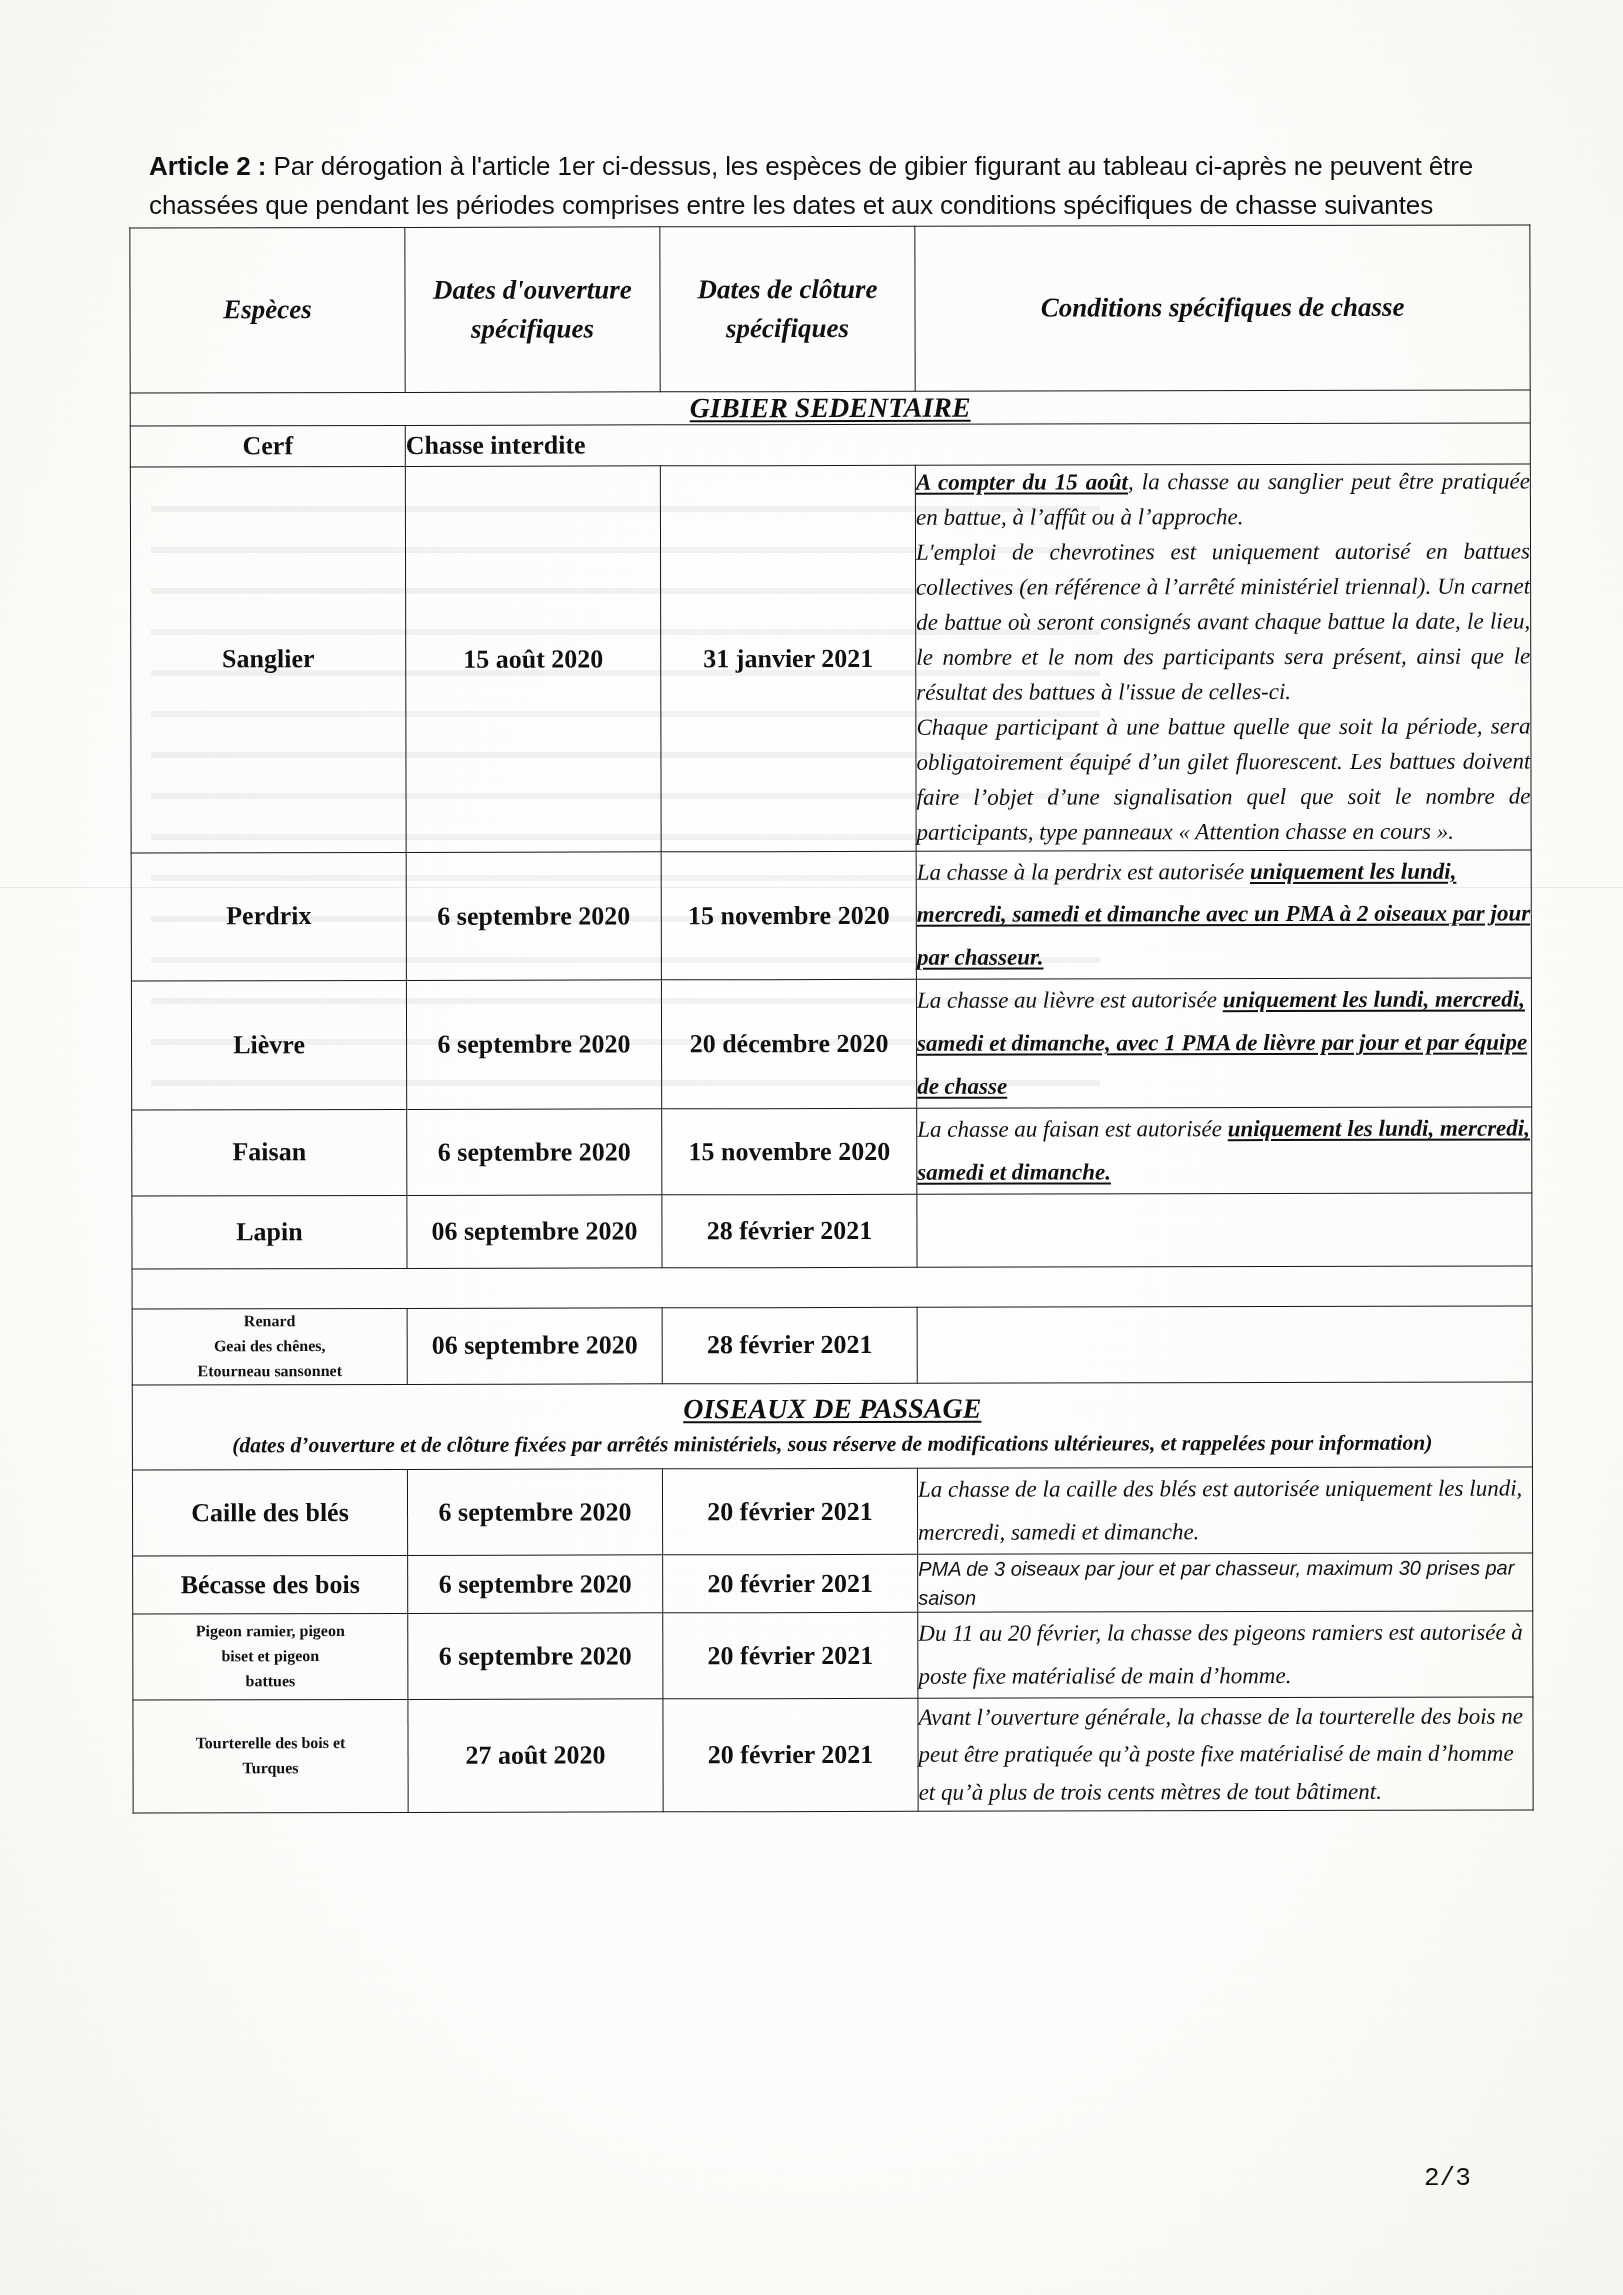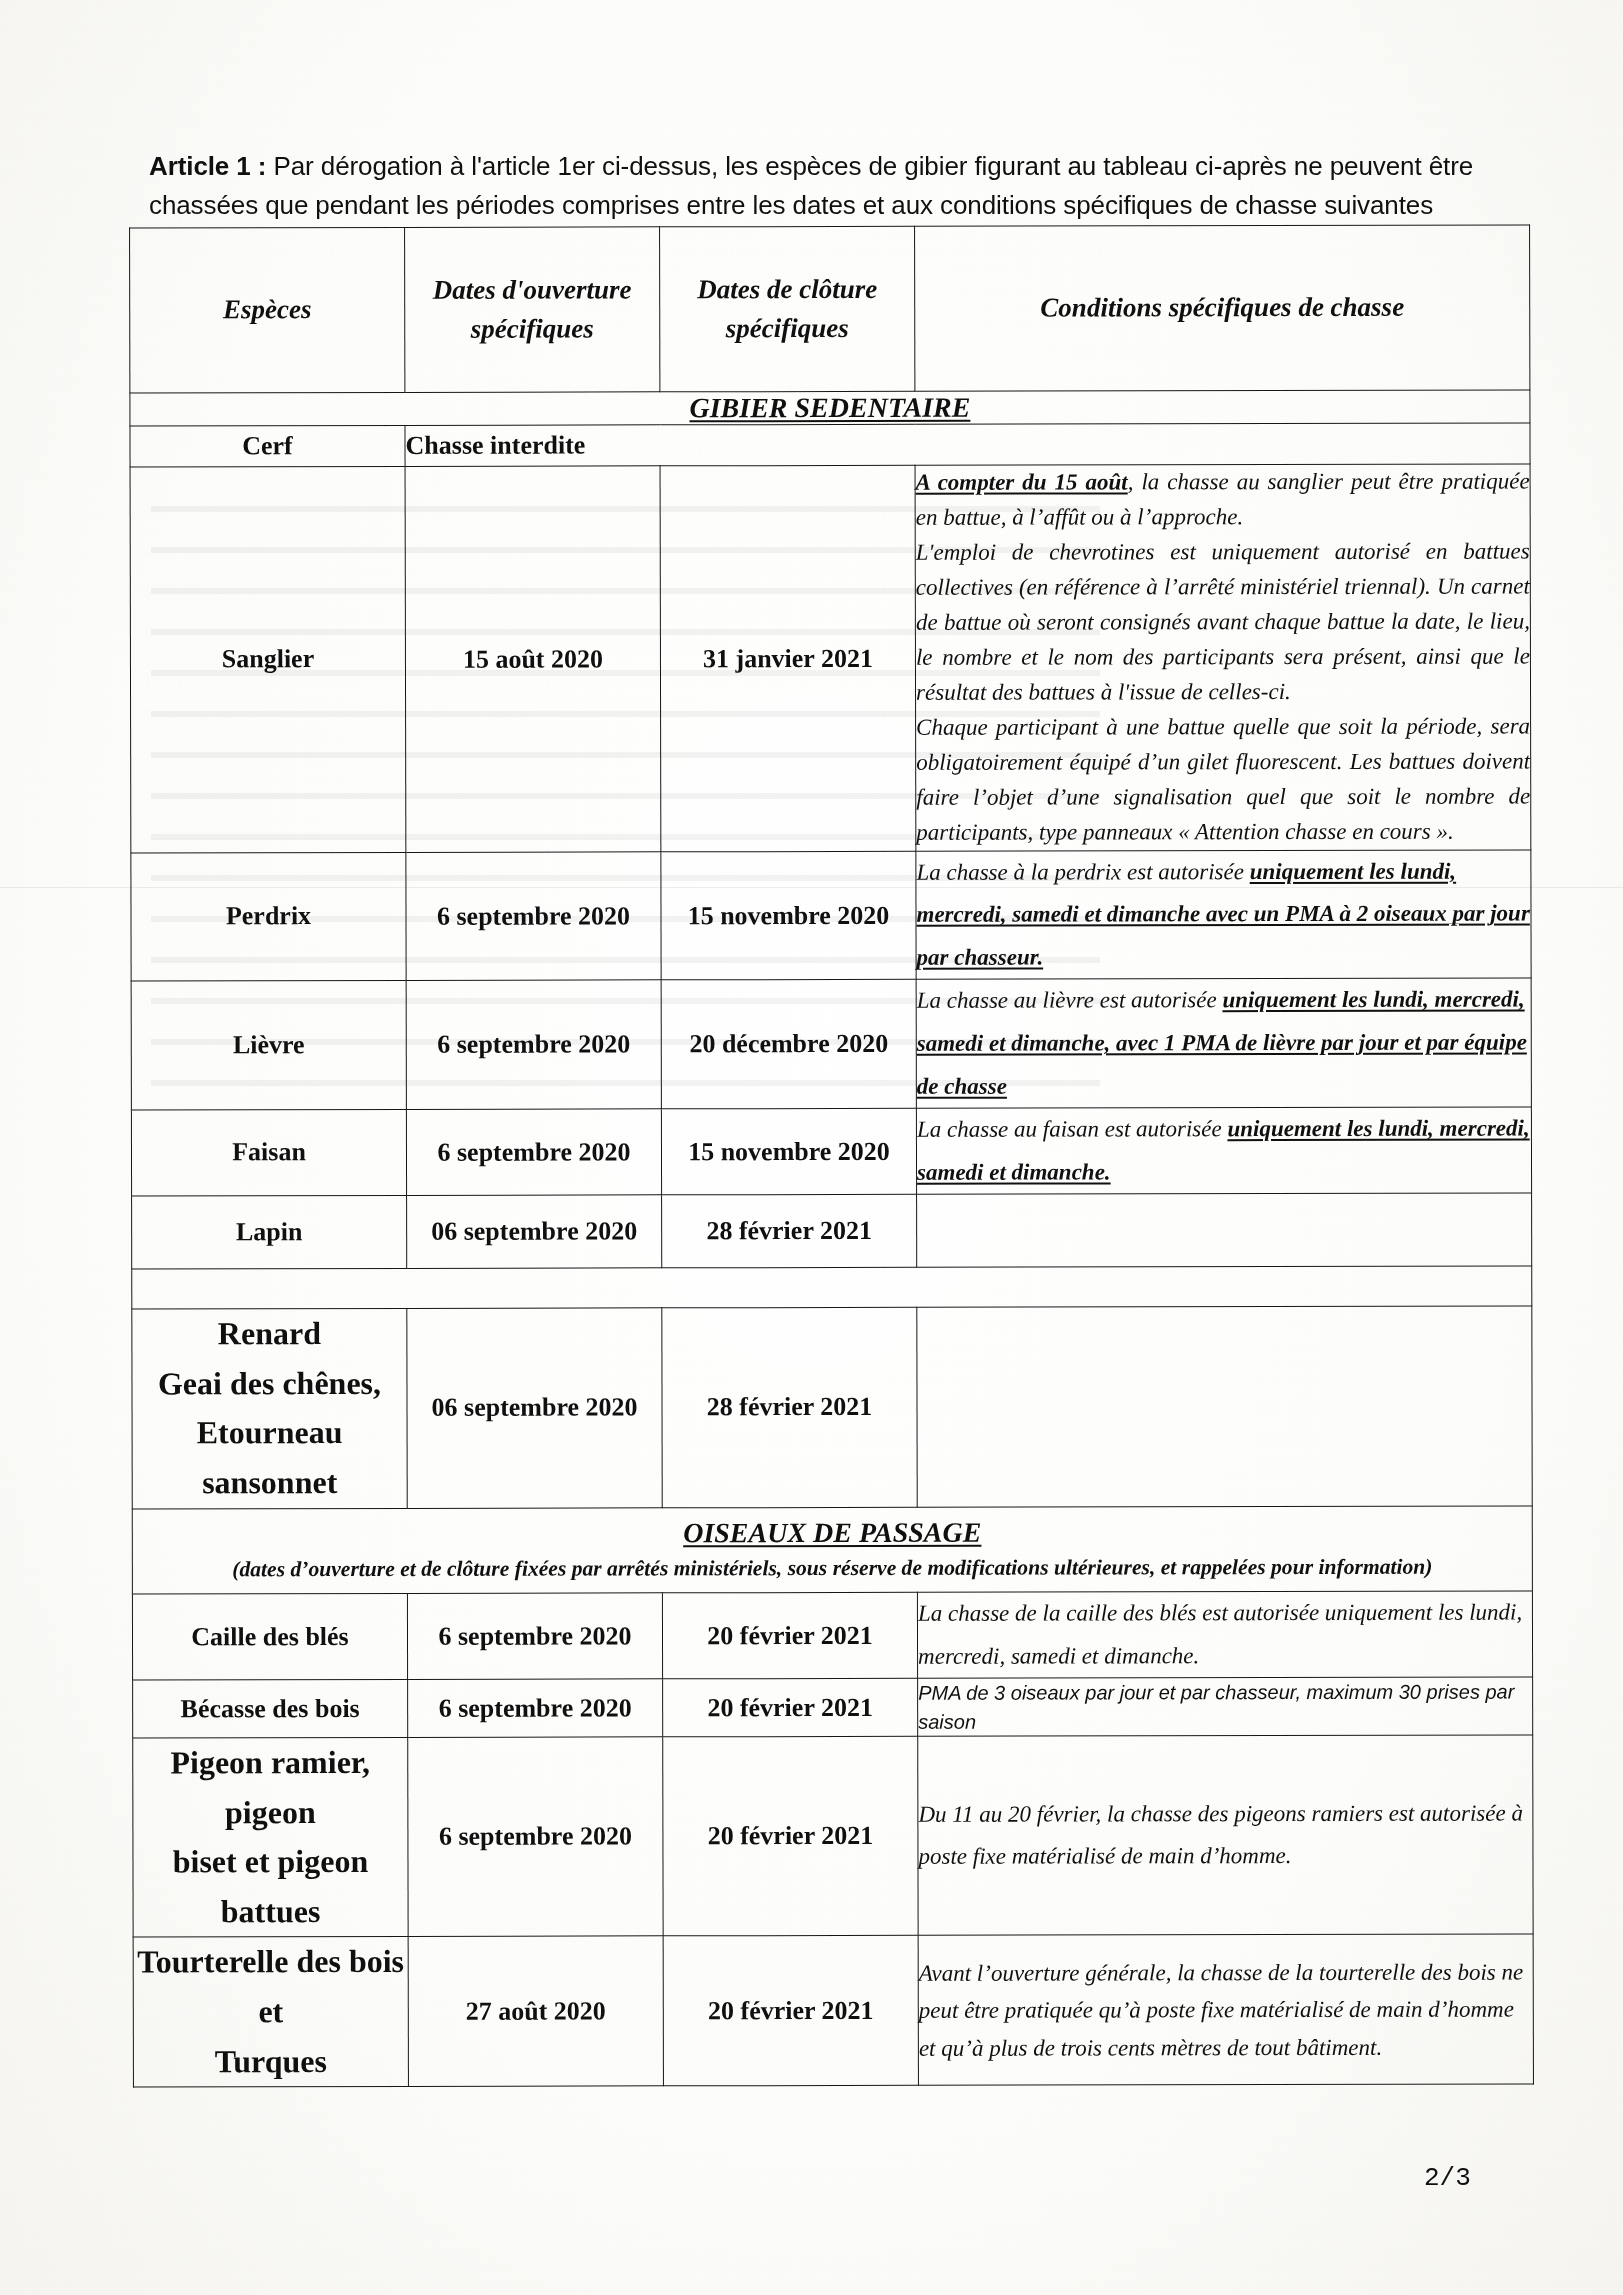--- a/index.html
+++ b/index.html
@@ -134,21 +134,21 @@
     padding: 0 39px 9.2px 39px;
   }
 
   
   .species {
     text-align: center;
     font-weight: bold;
     font-size: 26px;
     line-height: 1.55;
   }
-  .species.small { font-size: 32px; }
+  .species.small { font-size: 16px; }
 
   
   .date {
     text-align: center;
     font-weight: bold;
     font-size: 26px;
     white-space: nowrap;
   }
 
   
@@ -204,21 +204,21 @@
 </head>
 <body>
 
 <div class="page"></div>
 <div class="bleed"></div>
 <div class="scan-noise"></div>
 <div class="hairline" style="top:887px"></div>
 
 <div class="content">
 
-  <p class="intro"><span class="art">Article 1 :</span><span> Par dérogation à l'article 1er ci-dessus, les espèces de gibier figurant au tableau ci-après ne peuvent être chassées que pendant les périodes comprises entre les dates et aux conditions spécifiques de chasse suivantes</span></p>
+  <p class="intro"><span class="art">Article 2 :</span><span> Par dérogation à l'article 1er ci-dessus, les espèces de gibier figurant au tableau ci-après ne peuvent être chassées que pendant les périodes comprises entre les dates et aux conditions spécifiques de chasse suivantes</span></p>
 
   <table class="tbl">
     <colgroup>
       <col class="c-sp">
         <col class="c-op">
         <col class="c-cl">
         <col class="c-cd">
     </colgroup>
     <tbody>
 

